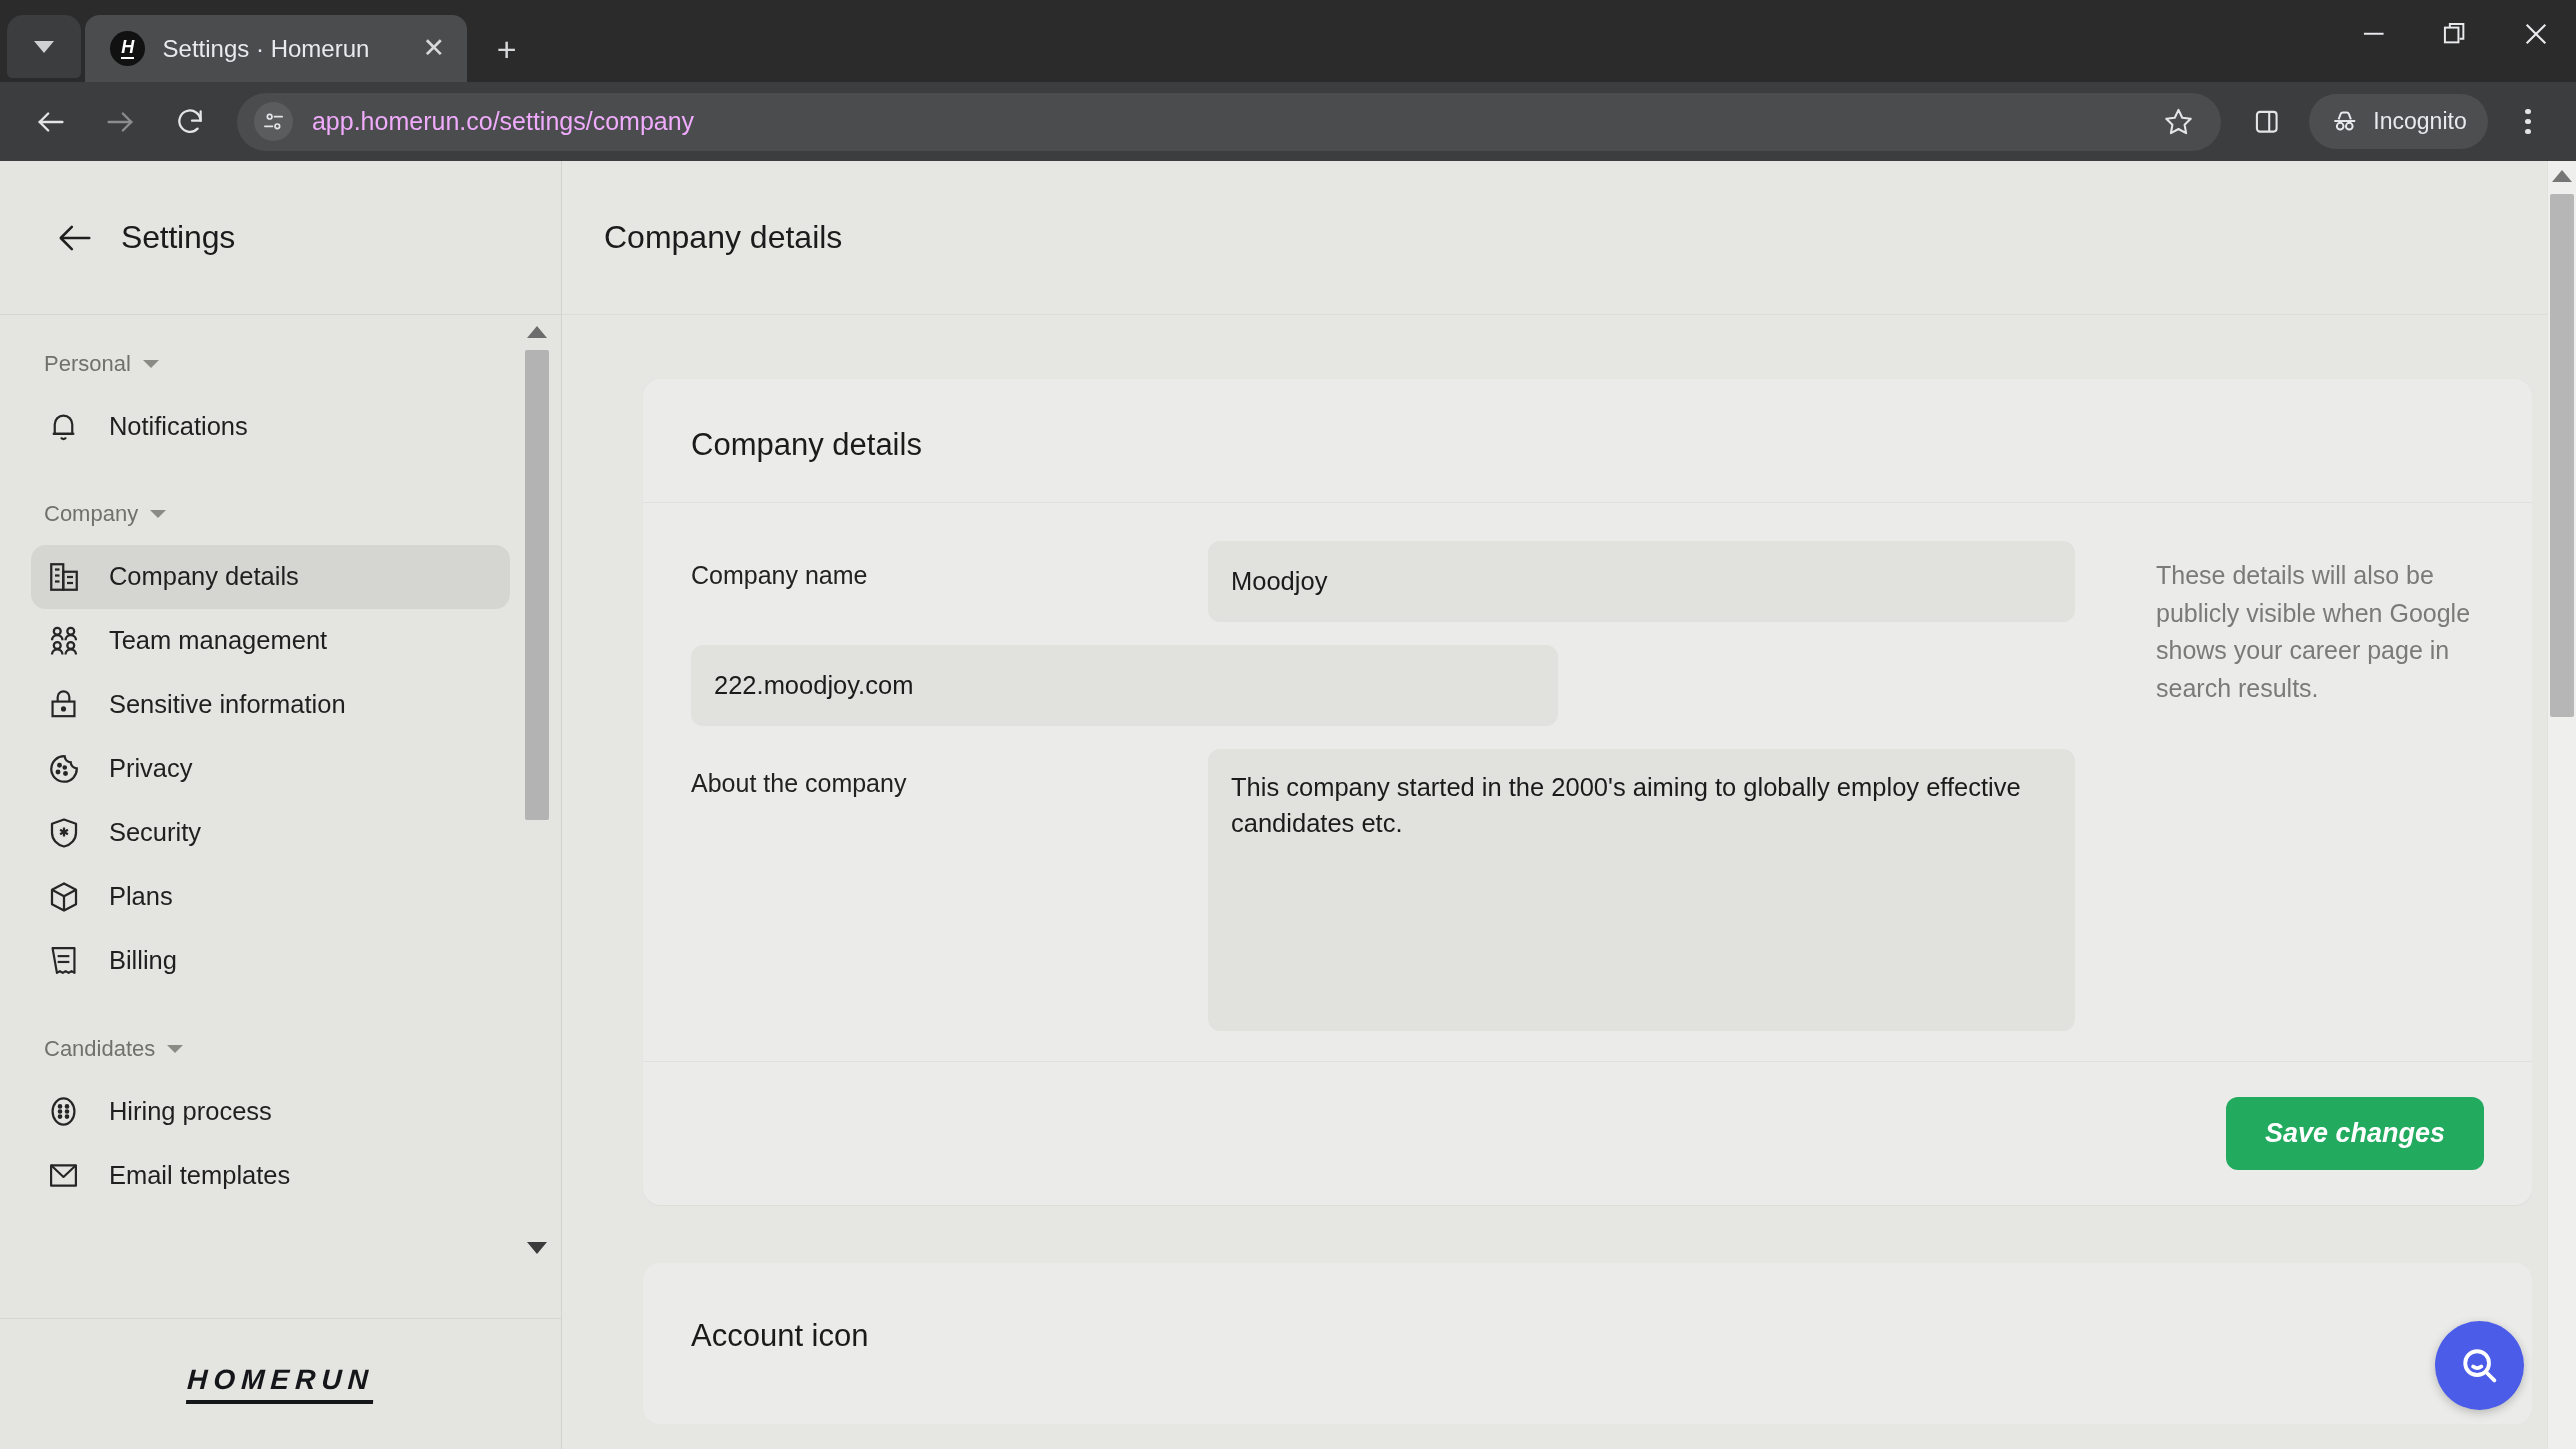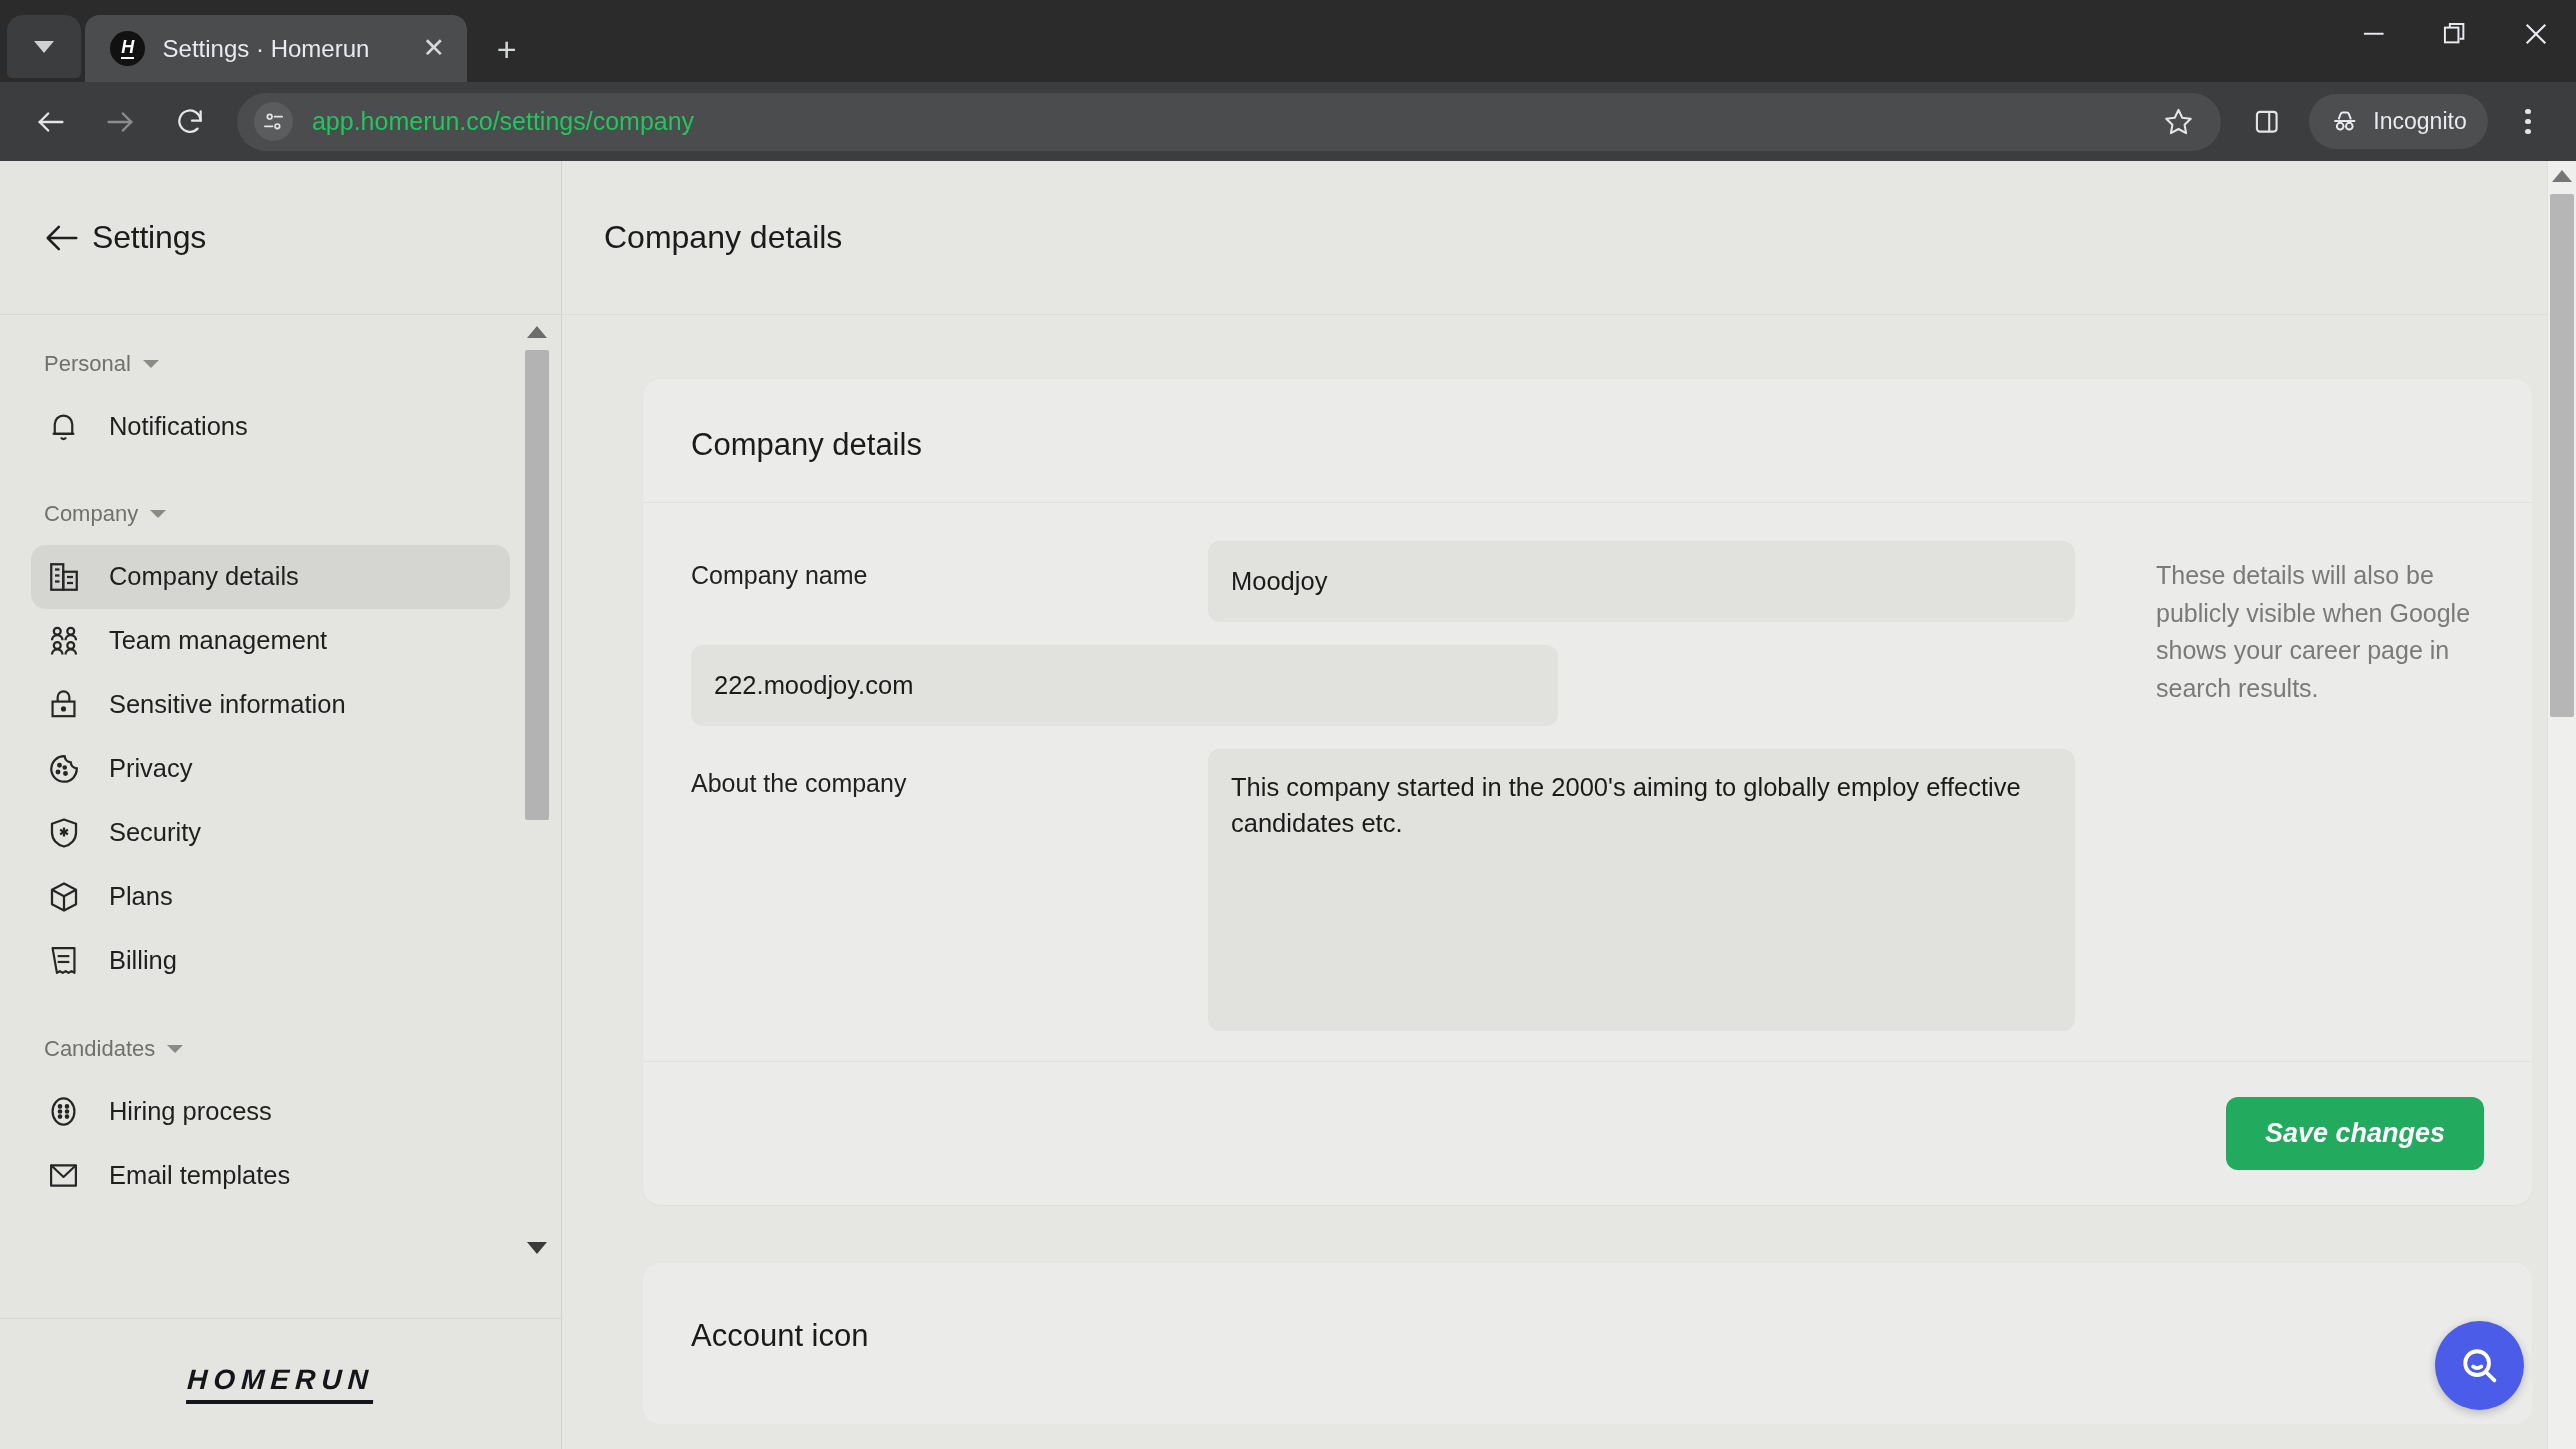--- a/index.html
+++ b/index.html
@@ -63,21 +63,21 @@
     height:79px; background:#3b3d3e; display:flex; align-items:center;
     padding:0 19px; gap:5.4px; flex:0 0 79px;
   }
   .tbtn { width:64px;height:64px;border-radius:50%;display:flex;align-items:center;justify-content:center;color:#e3e5e7; }
   .omnibox {
     flex:1; height:58px; background:#4a4c4e; border-radius:29.5px;
     display:flex; align-items:center; padding:0 16px 0 17.4px; margin:0 13.4px 0 9.4px;
     gap:19px;
   }
   .omni-icon { width:39px;height:39px;border-radius:50%;background:#5a5c5e;display:flex;align-items:center;justify-content:center; }
-  .omni-url { color:#22c55e; font-size:25px; white-space:nowrap; flex:1; }
+  .omni-url { color:#f0abfc; font-size:25px; white-space:nowrap; flex:1; }
   .omni-right { display:flex; align-items:center; gap:2.7px; }
   .star { width:54px;height:54px;display:flex;align-items:center;justify-content:center;color:#e3e5e7; }
   .sidepanel { width:54px;height:54px;display:flex;align-items:center;justify-content:center;color:#e3e5e7; }
   .incognito-pill {
     height:55px; background:#4c4e50; border-radius:28px; display:flex; align-items:center;
     padding:0 21.5px; gap:13.4px; margin-left:9.4px;
   }
   .incognito-pill .lbl { color:#e8eaed; font-size:23px; white-space:nowrap; }
   .kebab { width:58px;height:58px;display:flex;flex-direction:column;align-items:center;justify-content:center;gap:4.7px;margin-left:5.4px; }
   .kebab i { width:5.4px;height:5.4px;border-radius:50%;background:#e3e5e7;display:block; }
@@ -85,22 +85,22 @@
   
   .viewport { flex:1; display:flex; background:#e6e6e3; position:relative; overflow:hidden; }
 
   
   .sidebar {
     width:562px; flex:0 0 562px; background:#e4e4e1;
     border-right:0.7px solid #d2d2ce;
     display:flex; flex-direction:column; position:relative;
   }
   .sb-header {
-    height:154px; flex:0 0 154px; display:flex; align-items:center; gap:11px;
-    padding-left:43px; border-bottom:0.7px solid #d5d5d1;
+    height:154px; flex:0 0 154px; display:flex; align-items:center; gap:27px;
+    padding-left:56px; border-bottom:0.7px solid #d5d5d1;
   }
   .sb-back { color:#1f1f1f; display:flex; align-items:center; }
   .sb-title { font-size:32px; color:#1b1b1b; font-weight:400; letter-spacing:-0.2px; }
 
   .sb-scroll { flex:1; position:relative; overflow:hidden; padding-top:36px; }
   .sb-group-label {
     display:flex; align-items:center; gap:12px;
     padding:0 0 0 44px; color:#70706c; font-size:22px; margin-bottom:17.4px;
   }
   .tri-down { width:0;height:0;border-left:8px solid transparent;border-right:8px solid transparent;border-top:8.7px solid #8b8b86; }

